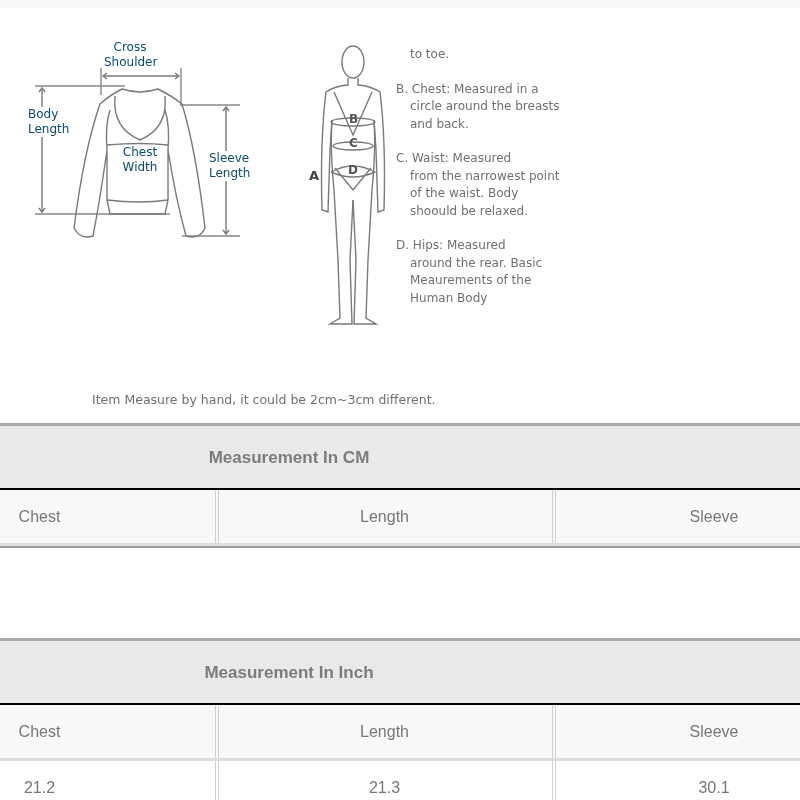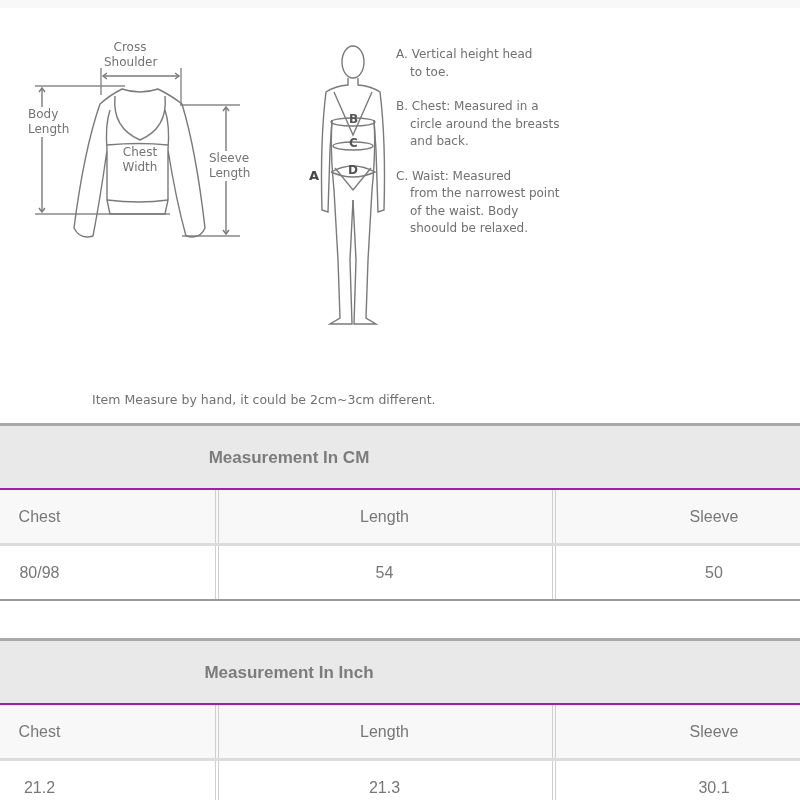--- a/index.html
+++ b/index.html
@@ -4,33 +4,33 @@
   <style>
     html, body { margin:0; padding:0; }
     body {
       width:800px; height:800px; overflow:hidden; background:#ffffff;
       font-family:"Liberation Sans", sans-serif; color:#777;
       position:relative;
     }
     .top-strip { position:absolute; left:0; top:0; width:800px; height:8px; background:#f8f8f8; }
     .diagram { position:absolute; left:0; top:0; width:800px; height:420px; }
     .diagram svg { position:absolute; left:0; top:0; }
-    .lbl { position:absolute; font-family:"DejaVu Sans", sans-serif; font-size:12px; color:#737373; line-height:15px; }
+    .lbl { position:absolute; font-family:"DejaVu Sans", sans-serif; font-size:12px; color:#0c4a6e; line-height:15px; }
     .lbl.c { text-align:center; }
     .note-list { position:absolute; left:396px; top:46px; width:170px; font-family:"DejaVu Sans", sans-serif; font-size:12px; color:#707070; line-height:17.5px; }
     .note { margin-bottom:17px; }
     .note .l1 { display:block; }
     .note .rest { display:block; padding-left:14px; }
     .disclaimer { position:absolute; left:92px; top:392px; font-family:"DejaVu Sans", sans-serif; font-size:12.5px; color:#707070; }
 
     .table-block { position:absolute; left:0; width:800px; }
     .table-block.cm { top:423px; }
     .table-block.inch { top:638px; }
     .tb-top { height:3px; background:#a9a9a9; }
-    .tb-head { height:62px; background:#e9e9e9; position:relative; border-bottom:2px solid #a21caf; }
+    .tb-head { height:62px; background:#e9e9e9; position:relative; border-bottom:2px solid #000000; }
     .tb-head span { position:absolute; left:0; width:578px; text-align:center; top:22px; font-weight:bold; font-size:17px; color:#7c7c7c; }
     .tb-row { display:flex; height:53px; border-bottom:3px solid #dcdcdc; }
     .tb-row.hdr { background:#f8f8f8; }
     .tb-row.val { background:#ffffff; }
     .cell { display:flex; align-items:center; justify-content:center; font-size:16px; color:#777; box-sizing:border-box; }
     .cell.c1 { width:216px; border-right:1px solid #cfcfcf; }
     .cell.c2 { width:335px; border-left:1px solid #cfcfcf; border-right:1px solid #cfcfcf; margin-left:2px; }
     .cell.c3 { flex:1; border-left:1px solid #cfcfcf; margin-left:2px; }
     .cell.c1 span { position:relative; left:-68px; }
     .cell.c2 span { position:relative; left:-1px; }
@@ -101,61 +101,53 @@
     <div>Length</div>
   </div>
 
   <div class="lbl" style="left:309px;top:168px;font-weight:bold;color:#444;font-size:13px;">A</div>
   <div class="lbl" style="left:349px;top:112px;font-weight:bold;color:#555;font-size:12px;">B</div>
   <div class="lbl" style="left:349px;top:136px;font-weight:bold;color:#555;font-size:12px;">C</div>
   <div class="lbl" style="left:348px;top:163px;font-weight:bold;color:#555;font-size:12px;">D</div>
 
   <div class="note-list">
     <div class="note">
-      <span class="l1">A. Vertical height head</span>
       <span class="rest">to toe.</span>
     </div>
     <div class="note">
       <span class="l1">B. Chest: Measured in a</span>
       <span class="rest">circle around the breasts and back.</span>
     </div>
     <div class="note">
       <span class="l1">C. Waist: Measured</span>
       <span class="rest">from the narrowest point of the waist. Body shoould be relaxed.</span>
+    </div>
+    <div class="note">
+      <span class="l1">D. Hips: Measured</span>
+      <span class="rest">around the rear. Basic Meaurements of the Human Body</span>
     </div>
   </div>
 
   <div class="disclaimer">Item Measure by hand, it could be 2cm~3cm different.</div>
 </div>
 
 <div class="table-block cm">
   <div class="tb-top"></div>
   <div class="tb-head">
     <span>Measurement In CM</span>
   </div>
   <div class="tb-row hdr">
     <div class="cell c1">
         <span>Chest</span>
       </div>
     <div class="cell c2">
         <span>Length</span>
       </div>
     <div class="cell c3">
         <span>Sleeve</span>
-      </div>
-  </div>
-  <div class="tb-row val" style="border-bottom:none;">
-    <div class="cell c1">
-        <span>80/98</span>
-      </div>
-    <div class="cell c2">
-        <span>54</span>
-      </div>
-    <div class="cell c3">
-        <span>50</span>
       </div>
   </div>
   <div class="tb-bottom"></div>
 </div>
 
 <div class="table-block inch">
   <div class="tb-top"></div>
   <div class="tb-head">
     <span>Measurement In Inch</span>
   </div>

